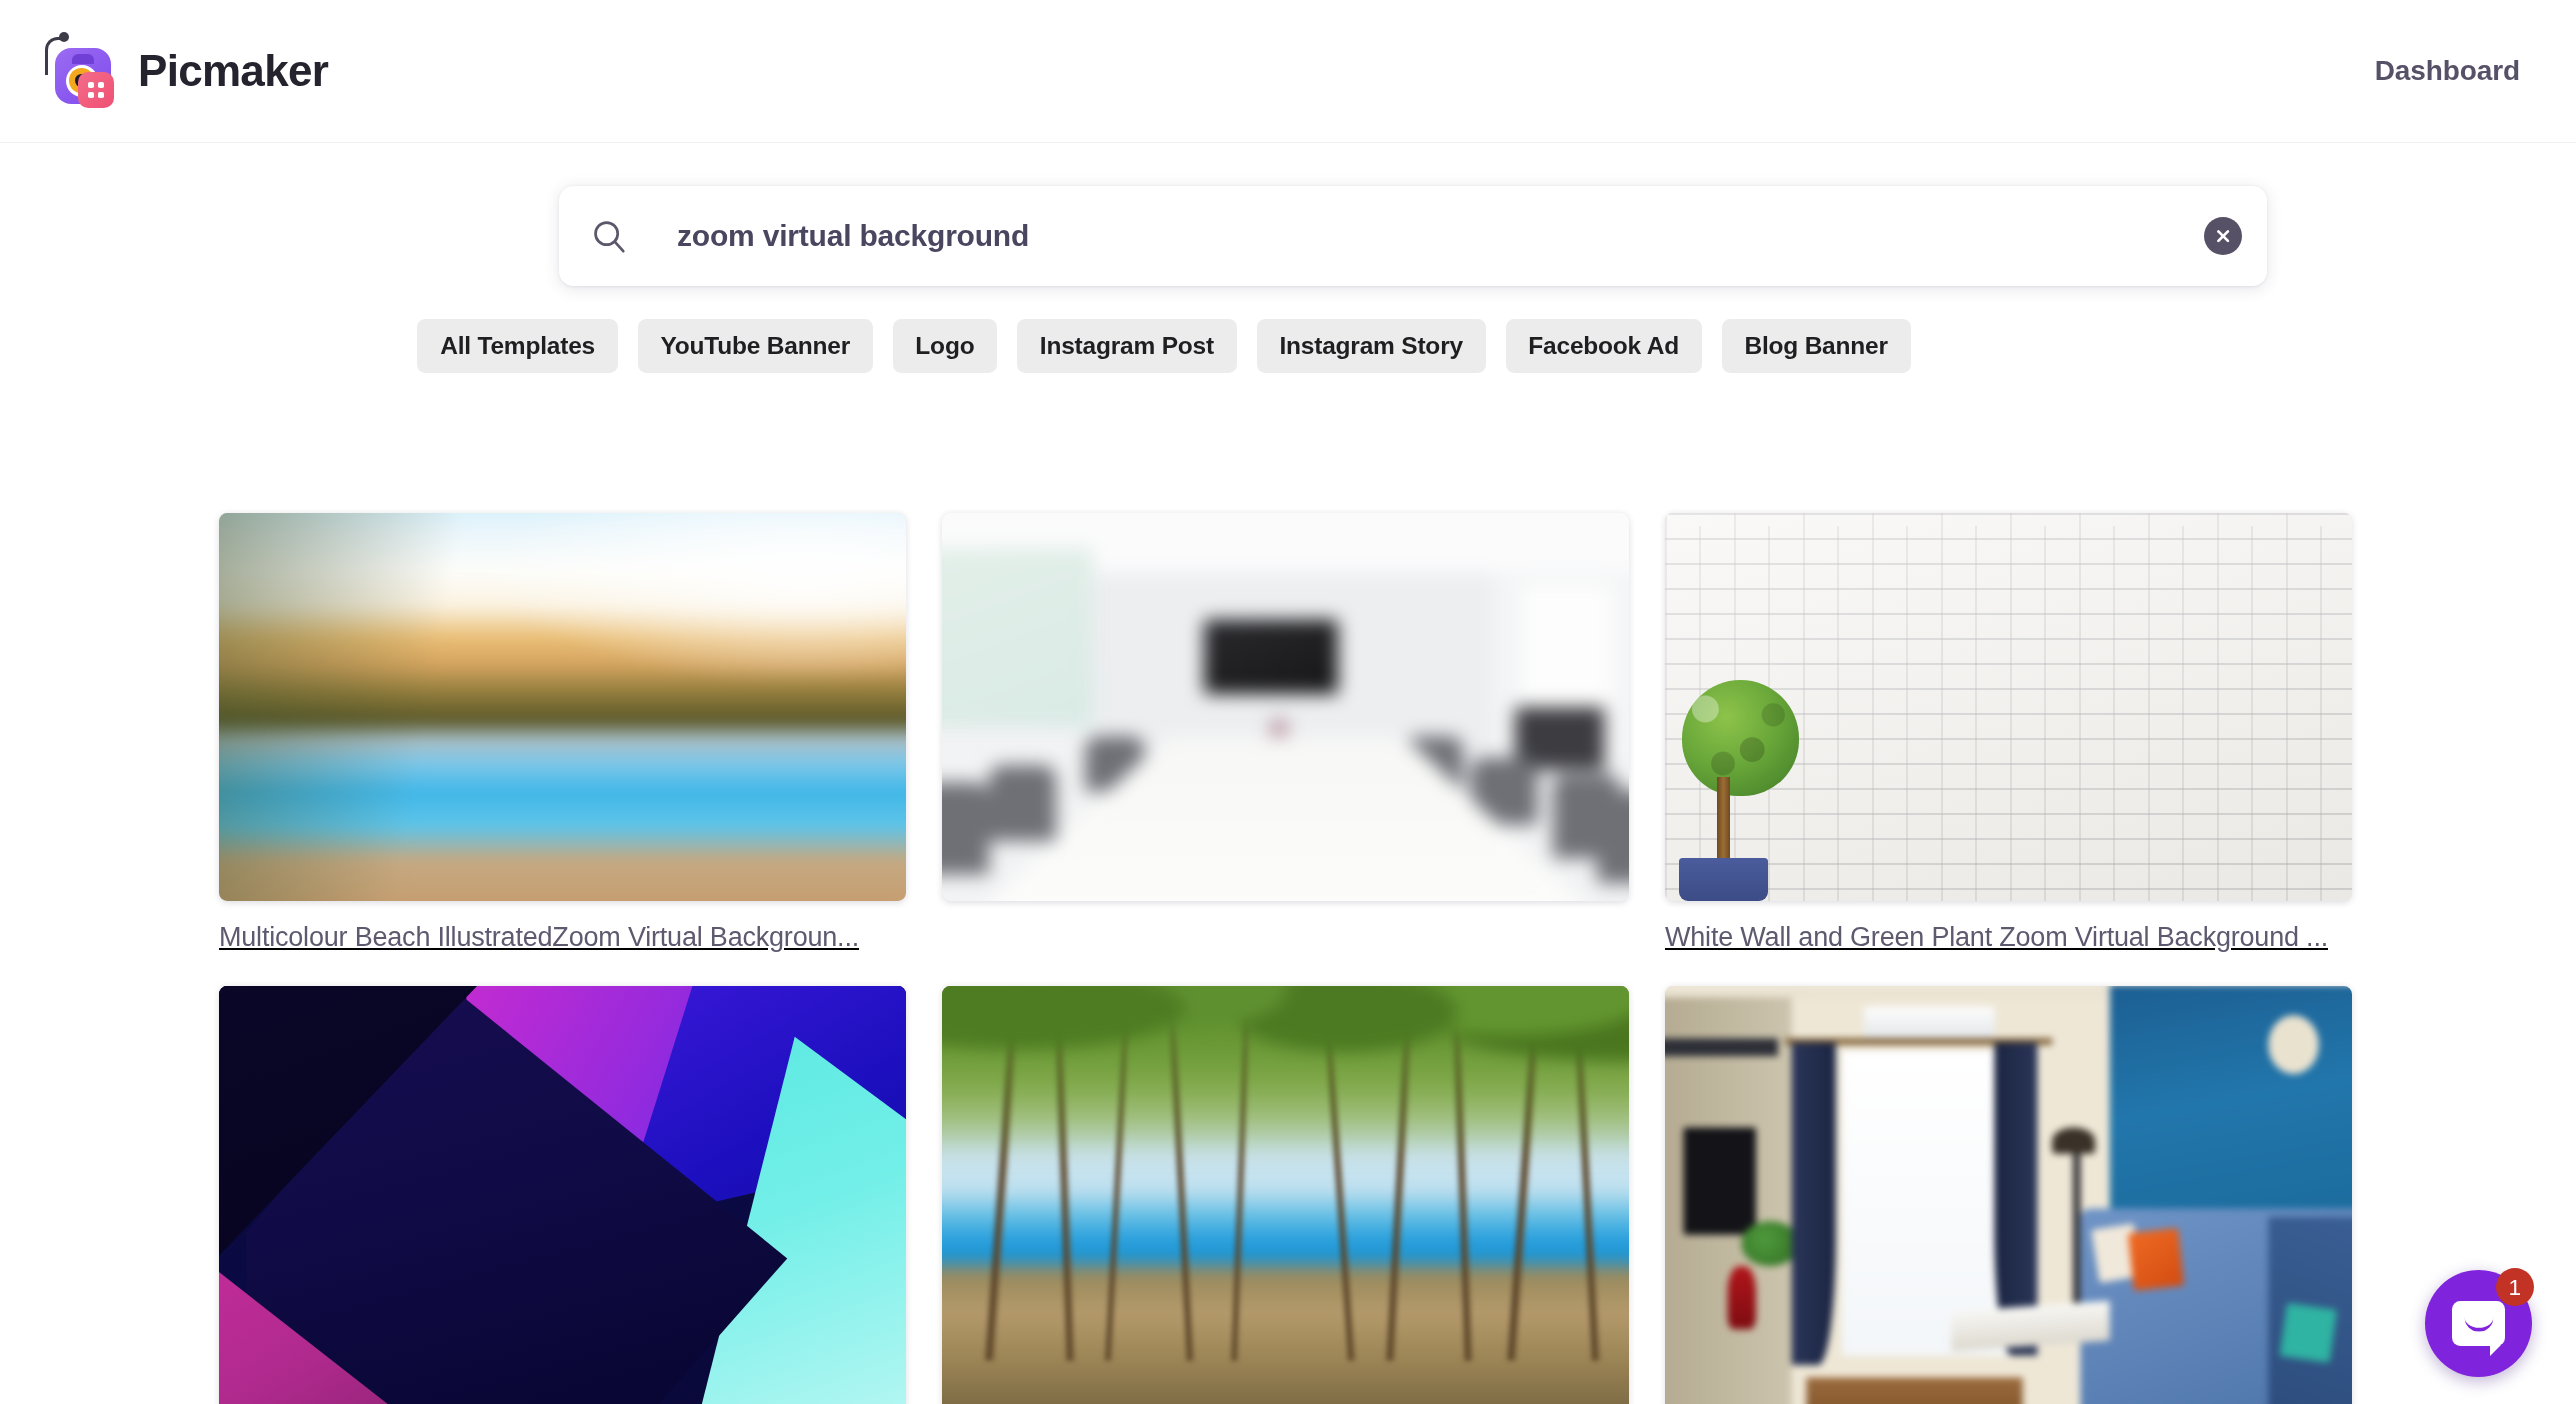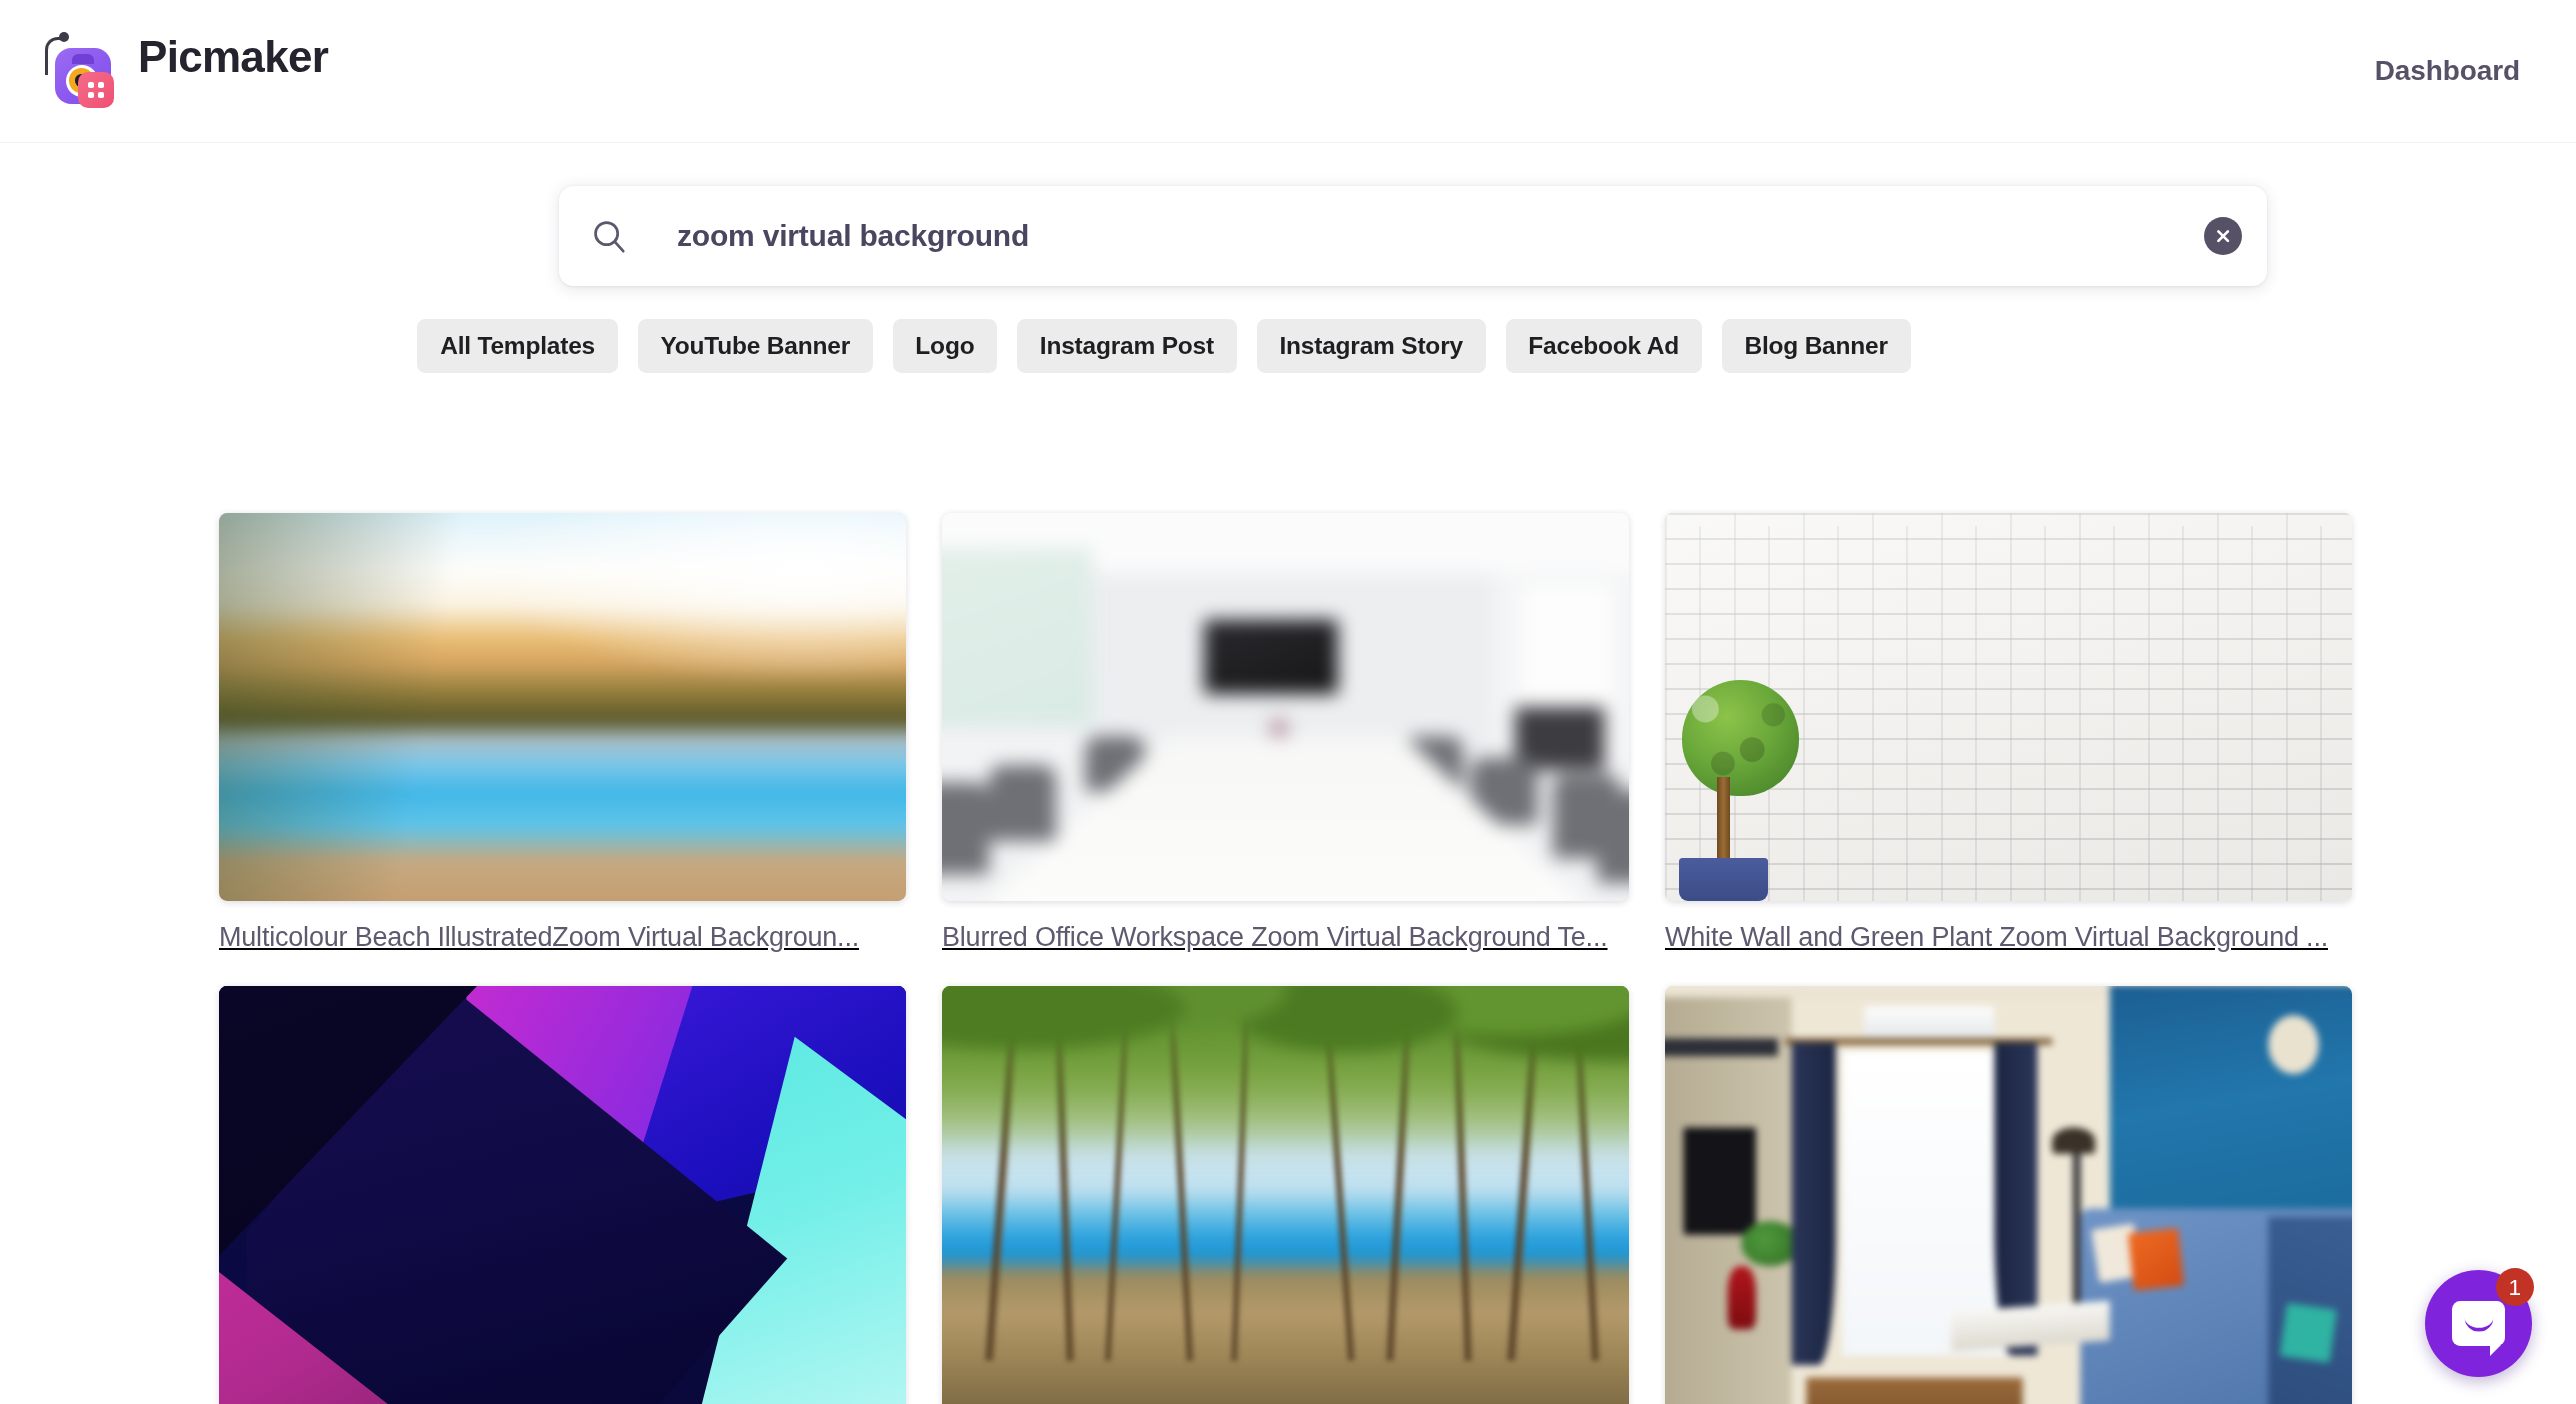--- a/index.html
+++ b/index.html
@@ -22,20 +22,21 @@
     background: #ffffff;
     border-bottom: 1.8px solid #f1f1f4;
     display: flex;
     align-items: center;
     justify-content: space-between;
     padding: 0 56px 0 40px;
   }
 
   .brand {
     display: flex;
+    align-items: center;
     gap: 20px;
   }
 
   .logo-mark {
     position: relative;
     width: 78px;
     height: 78px;
     flex: 0 0 auto;
   }
   .logo-antenna {
@@ -585,21 +586,20 @@
             <div class="chair c2"></div>
             <div class="chair c3"></div>
           <div class="chair c4"></div>
             <div class="chair c5"></div>
             <div class="chair c6"></div>
           <div class="chair c7"></div>
           <div class="o-table"></div>
         </div>
       </div>
     </div>
-    <div class="card-title">Blurred Office Workspace Zoom Virtual Background Te...</div>
   </div>
 
   <div class="card">
     <div class="thumb">
       <div class="art-brick">
         <div class="bricks"></div>
         <div class="bricks2"></div>
         <div class="shade"></div>
         <div class="plant-crown"></div>
         <div class="plant-trunk"></div>

